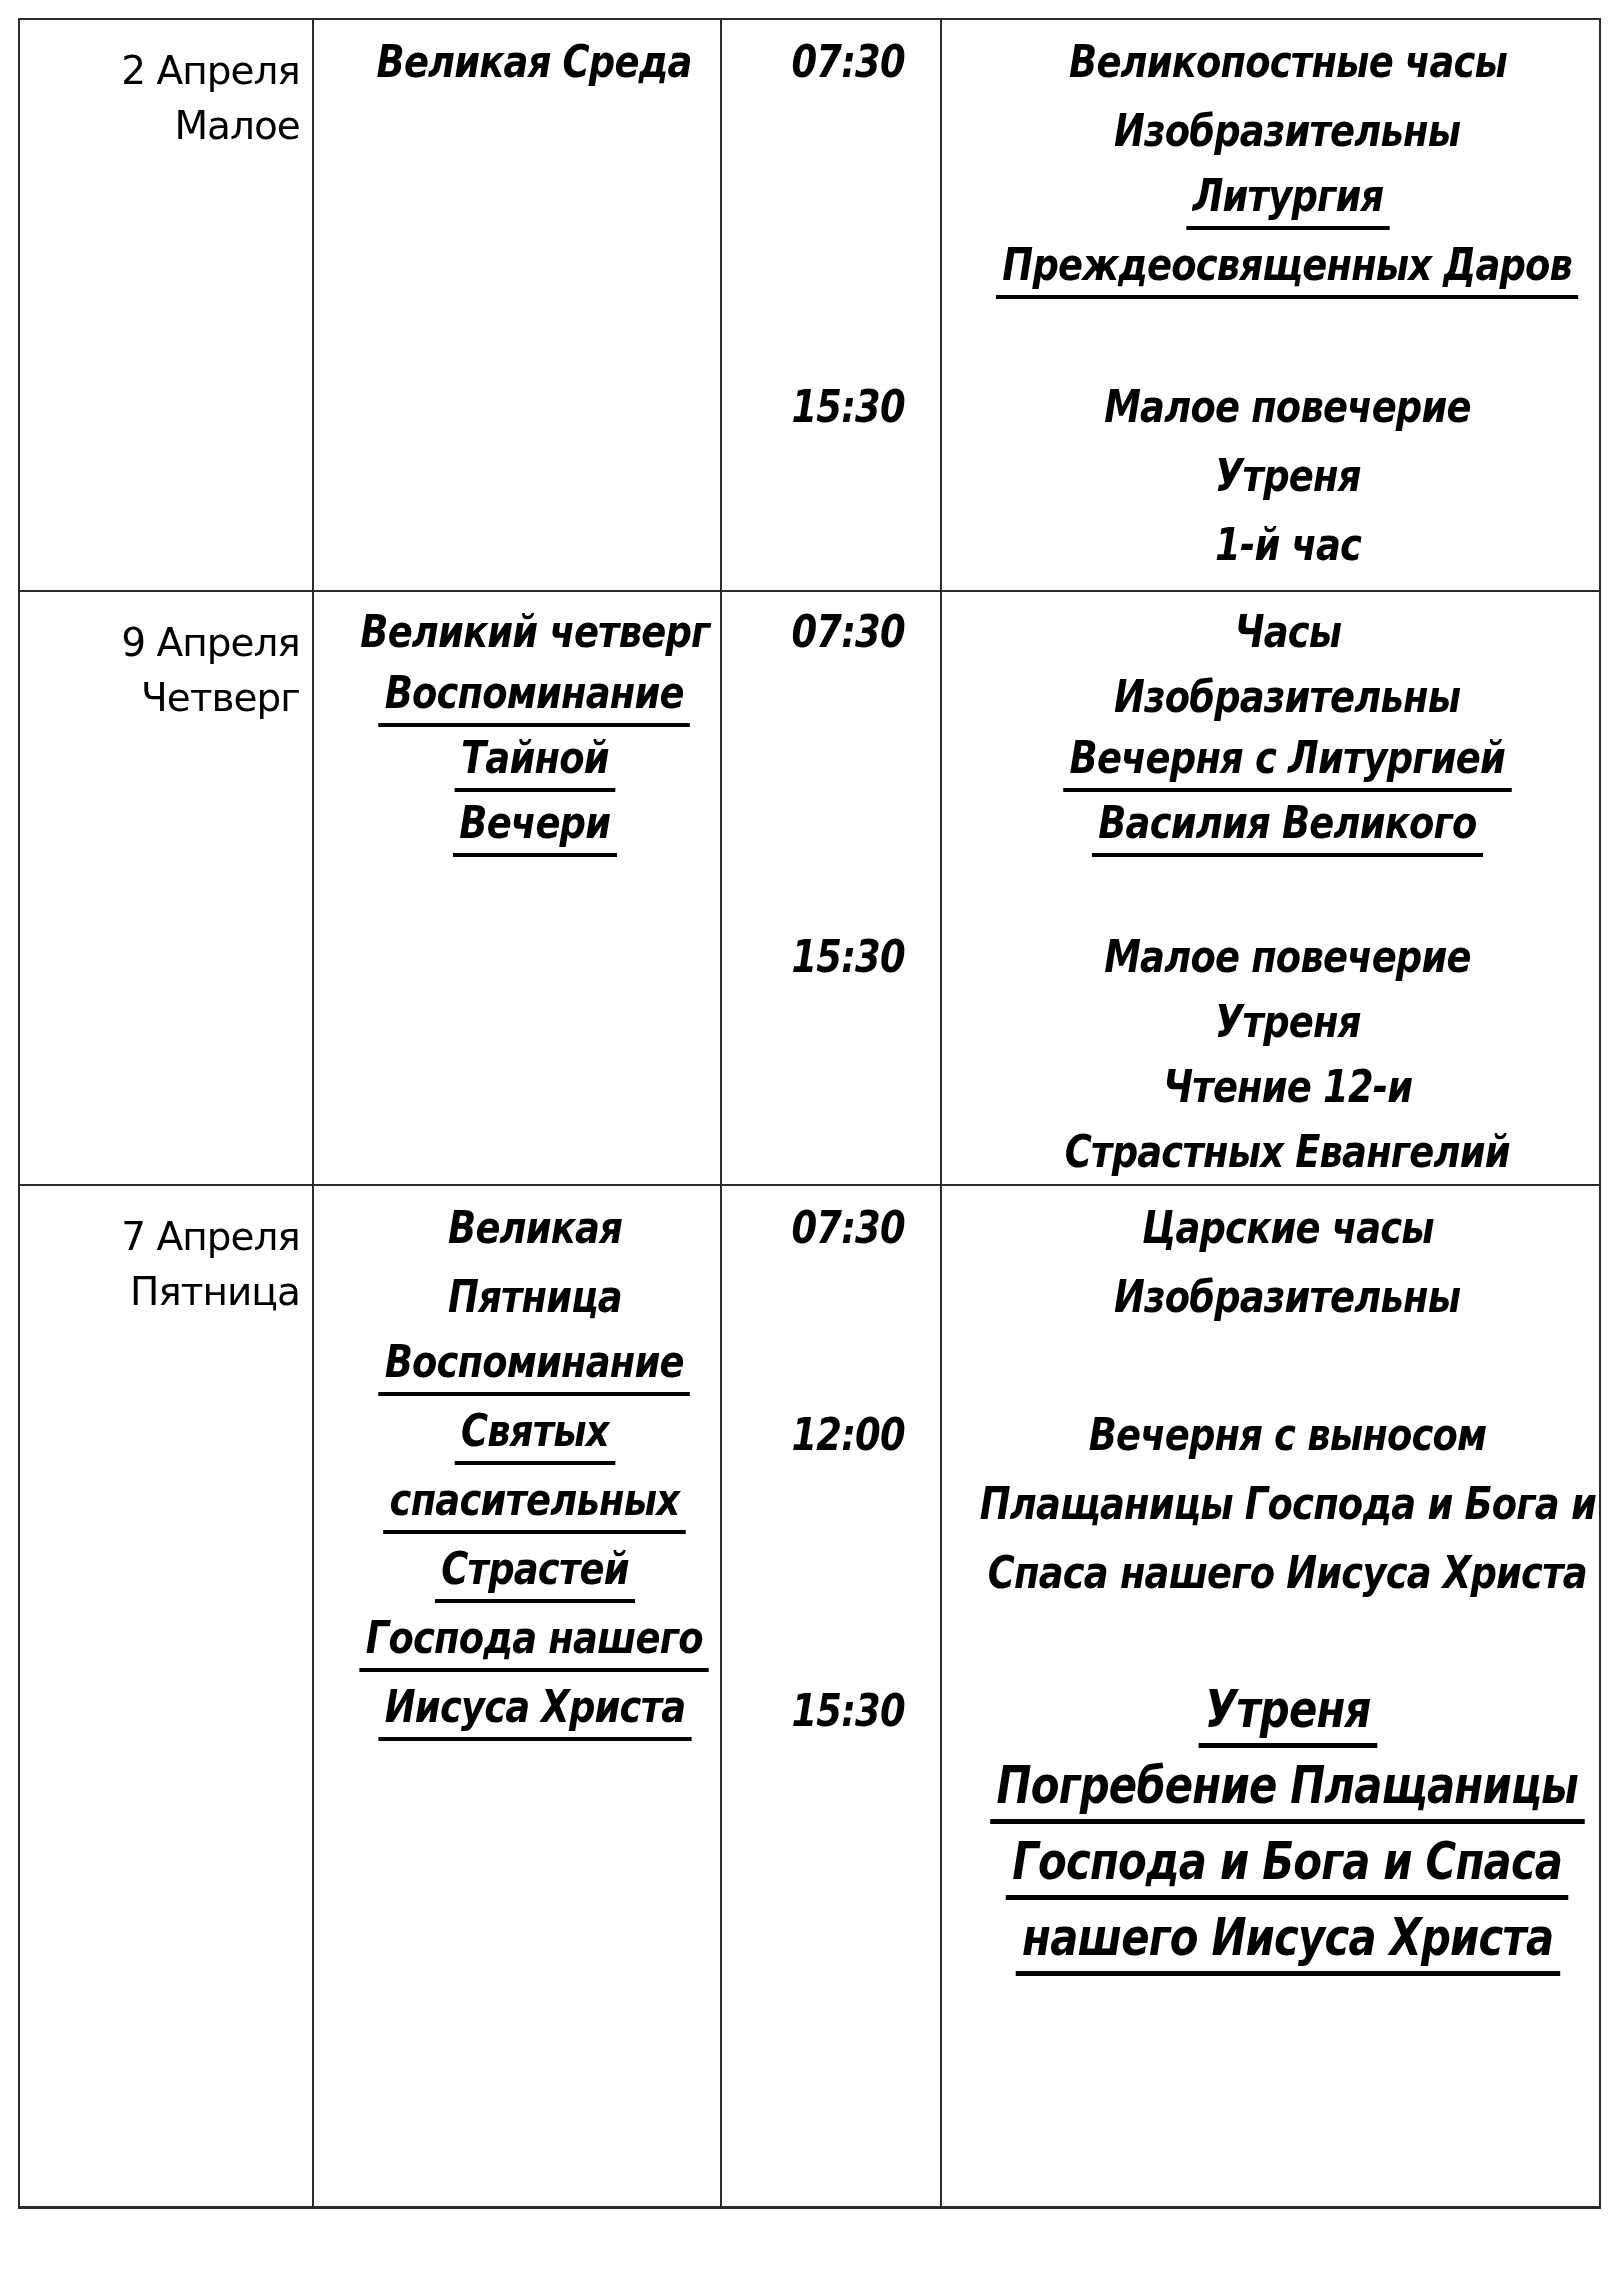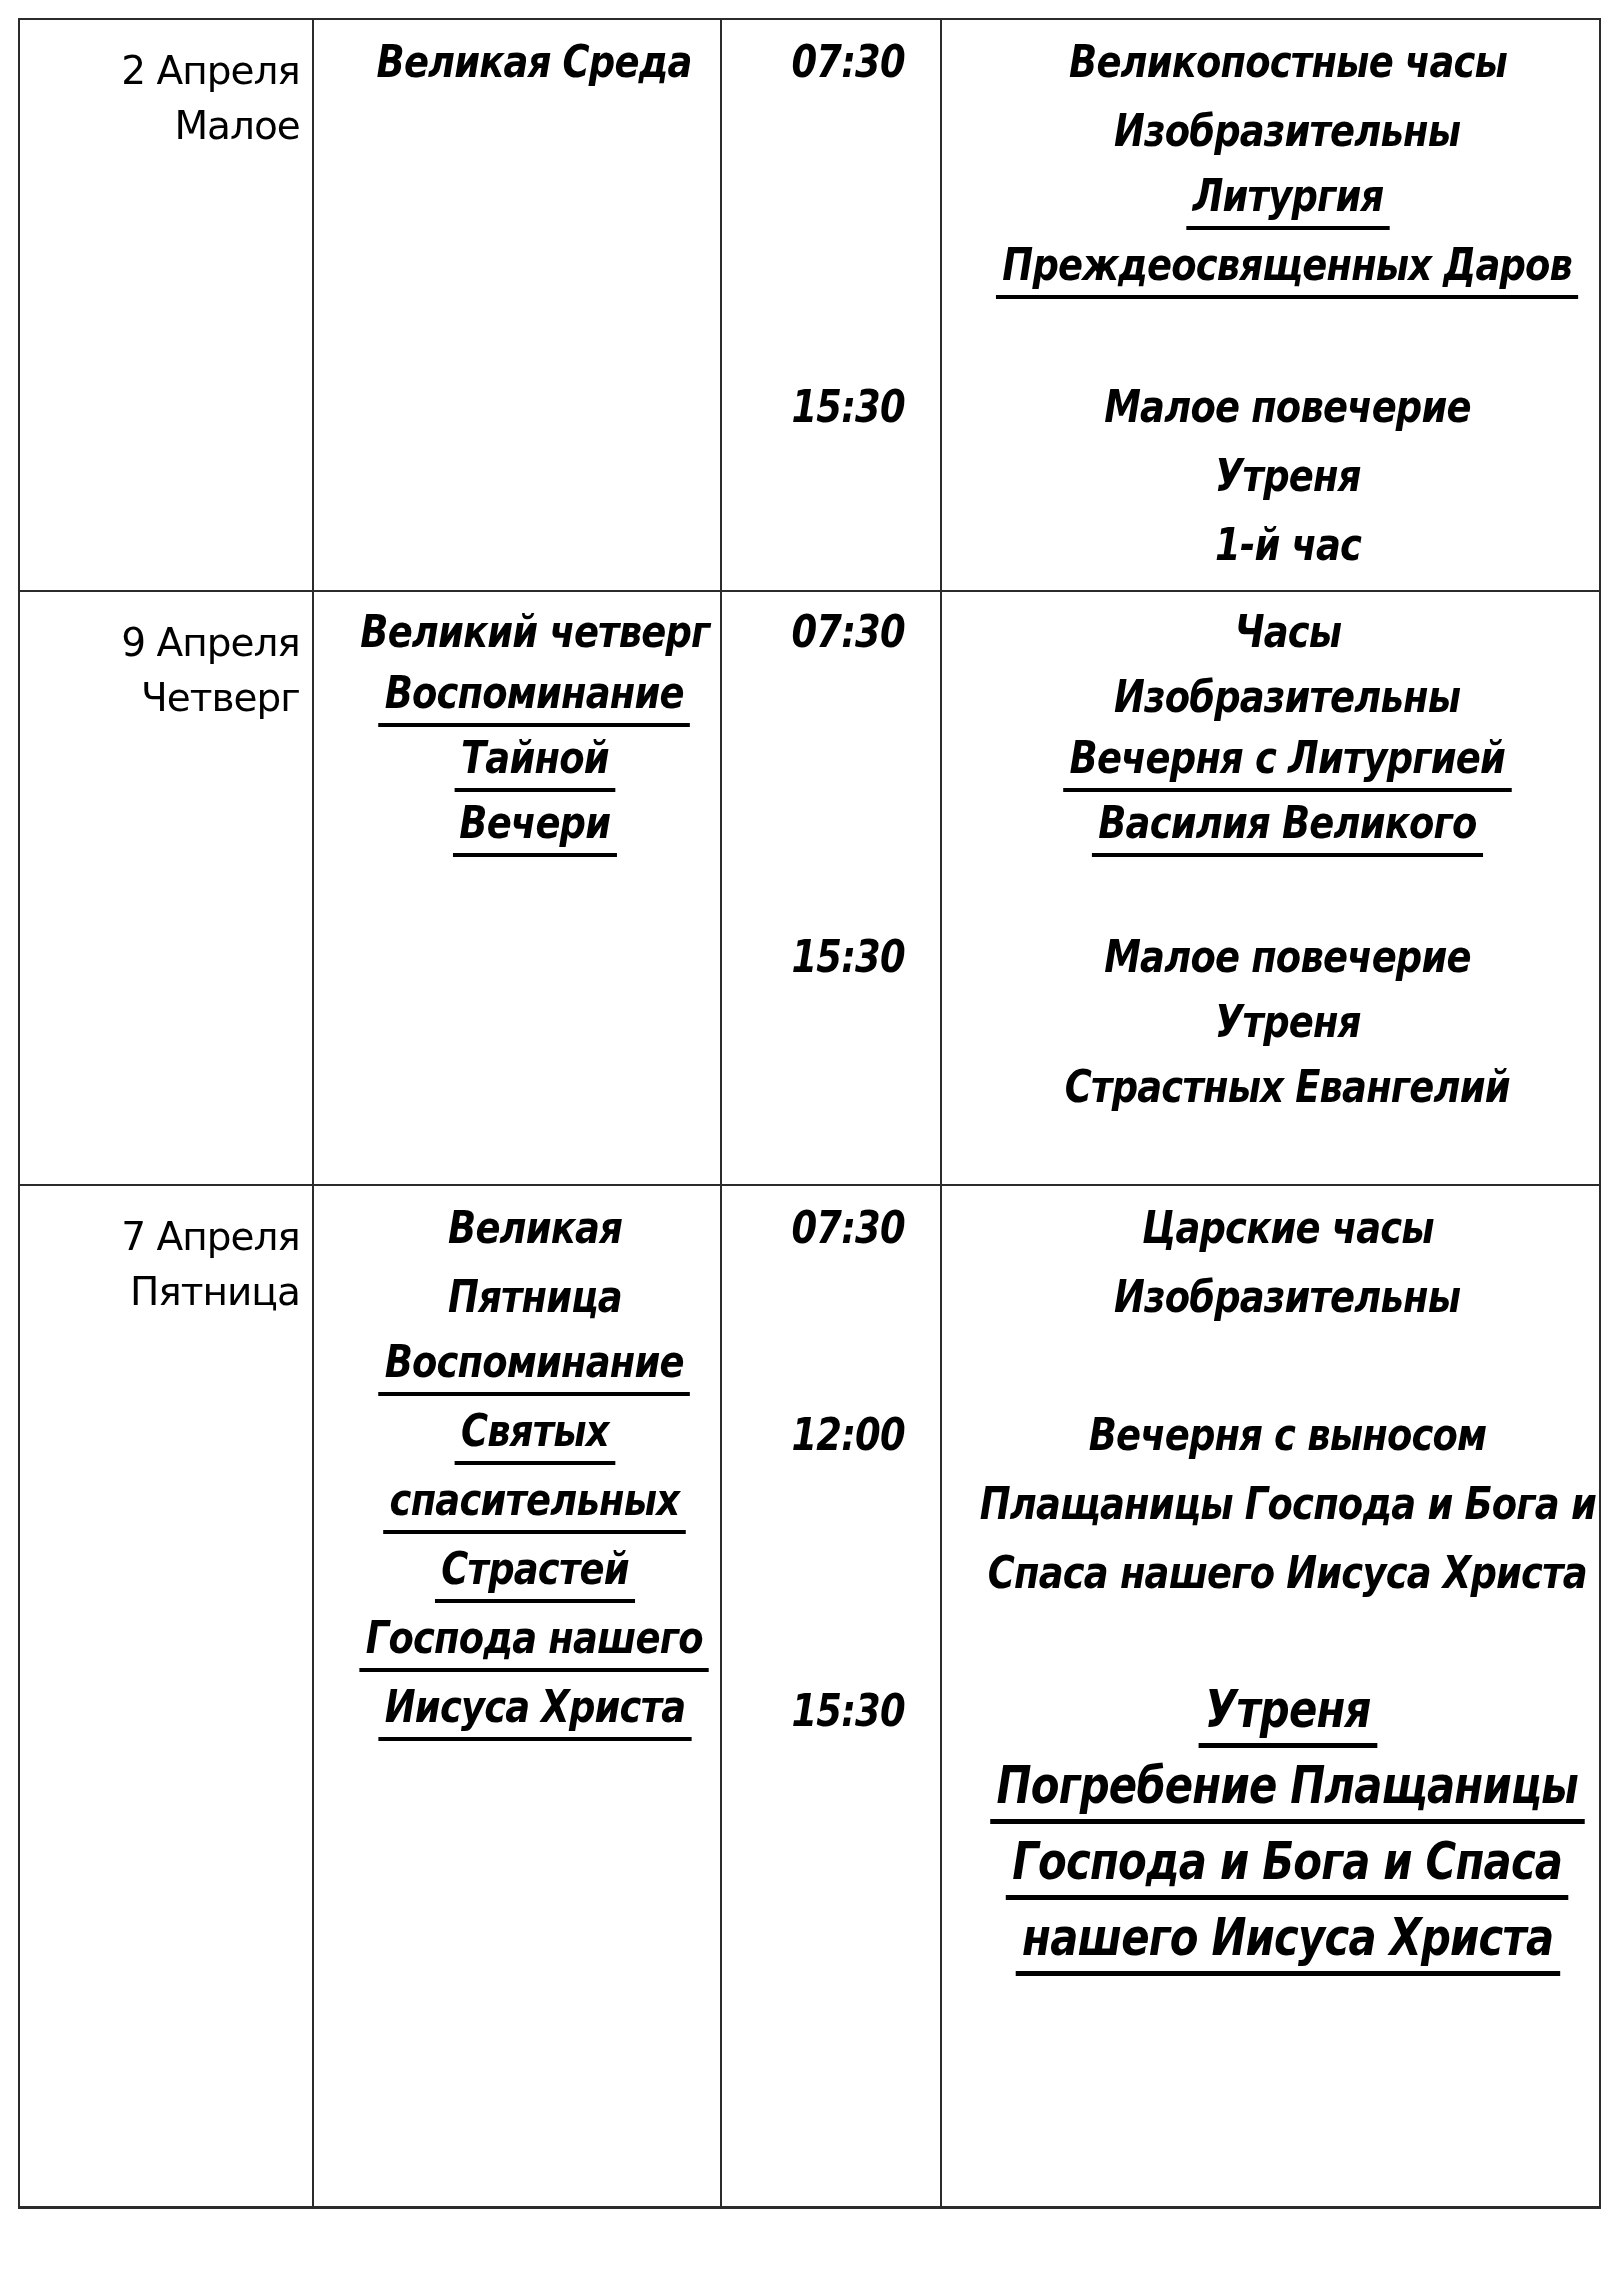--- a/index.html
+++ b/index.html
@@ -216,20 +216,23 @@
         <div class="line">
           <span></span>
         </div>
         <div class="line">
           <span>Малое повечерие</span>
         </div>
         <div class="line">
           <span>Утреня</span>
         </div>
         <div class="line">
+          <span>Чтение 12-и</span>
+        </div>
+        <div class="line">
           <span>Страстных Евангелий</span>
         </div>
       </div>
     </div>
     <div class="trow" style="height: 1022px;">
       <div class="cell date-cell">
         <div class="date-line">7 Апреля</div>
         <div class="date-line">Пятница</div>
       </div>
       <div class="cell feast-cell">

